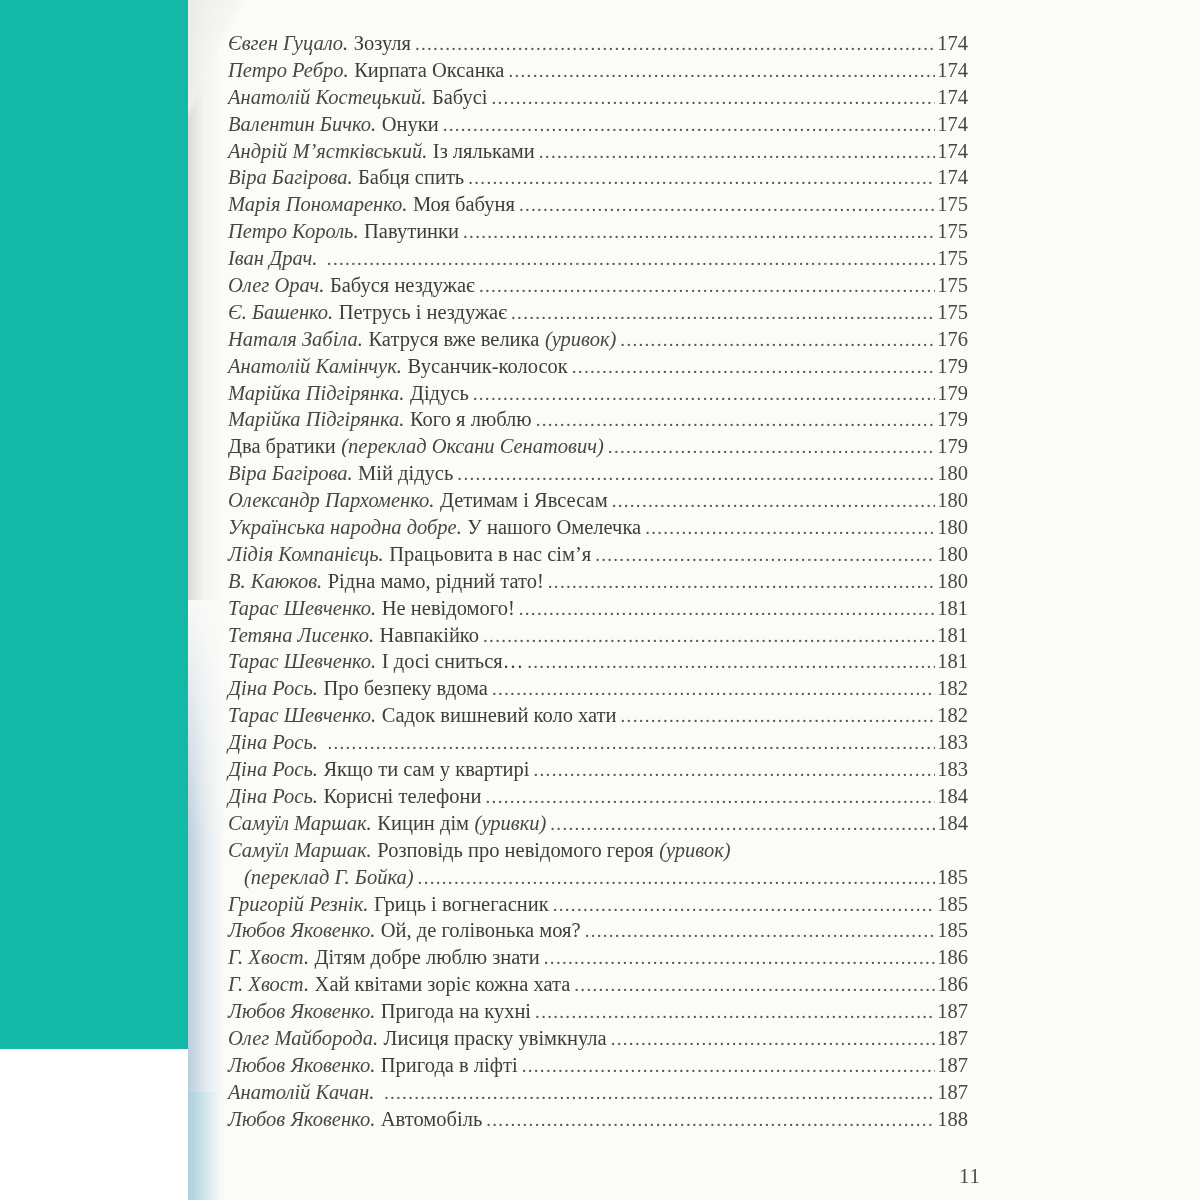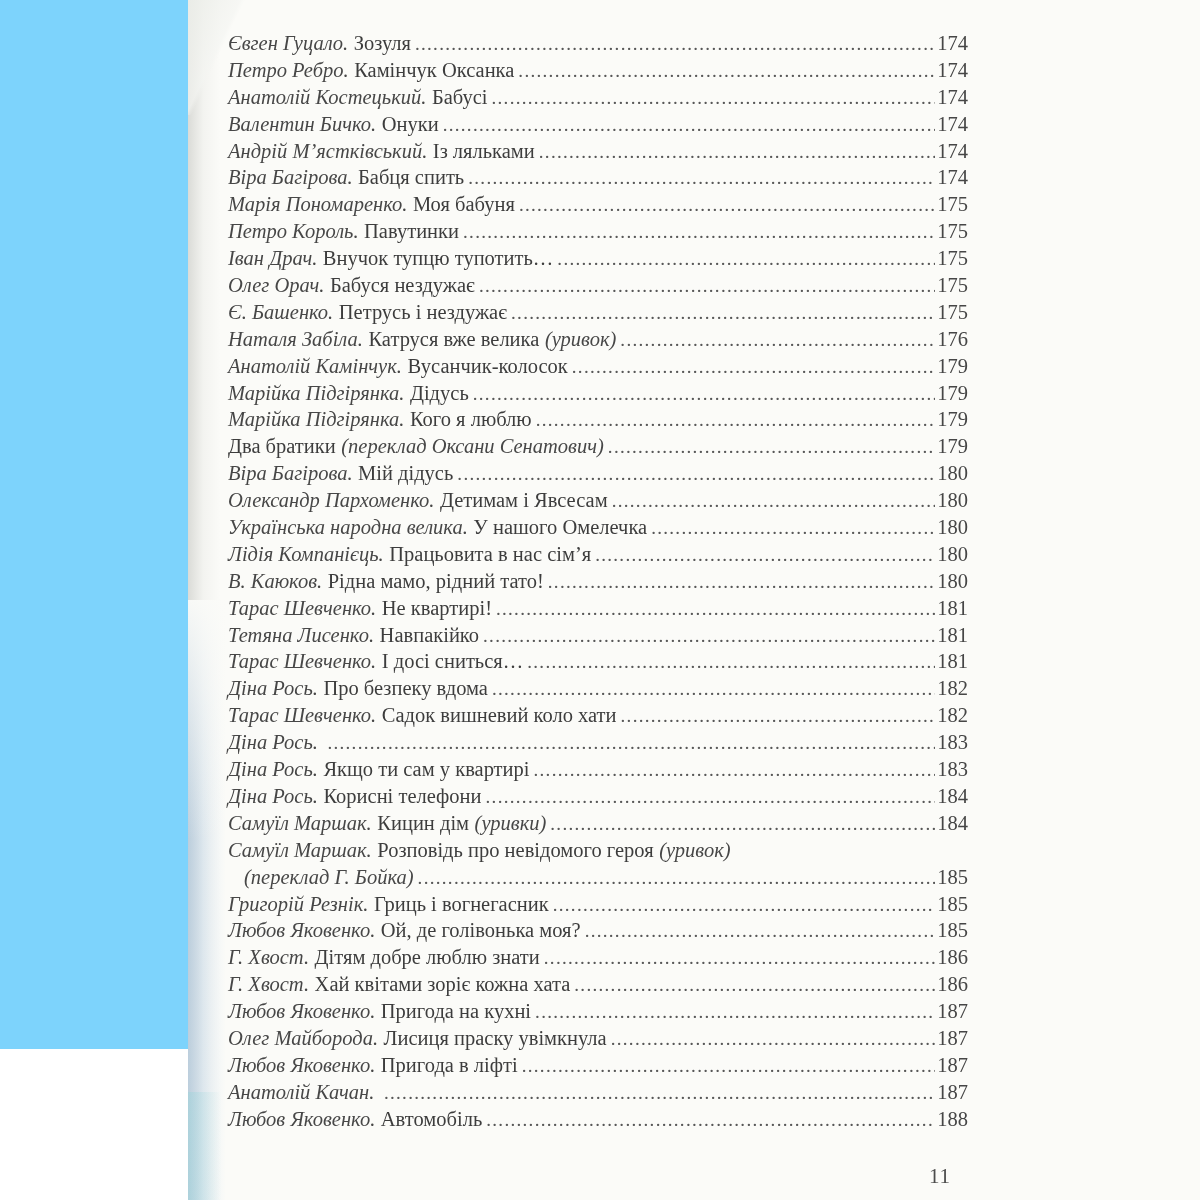--- a/index.html
+++ b/index.html
@@ -8,21 +8,21 @@
     width: 1200px;
     height: 1200px;
     background: #ffffff;
     overflow: hidden;
     font-family: "Liberation Serif", serif;
   }
   .stage {
     position: relative;
     width: 1200px;
     height: 1049px;
-    background: #7dd3fc;
+    background: #14b8a6;
   }
   
   .page {
     position: absolute;
     left: 188px;
     top: 0;
     width: 1012px;
     height: 1200px;
     background: #fbfbf8;
   }
@@ -105,21 +105,21 @@
     font-size: 19px;
     letter-spacing: 1.3px;
   }
   .pagenum {
     color: #464646;
     padding-left: 2px;
   }
   
   .folio {
     position: absolute;
-    left: 924px;
+    left: 954px;
     top: 1164px;
     width: 32px;
     text-align: center;
     font-size: 21px;
     color: #4c4c4c;
     letter-spacing: 1px;
   }
 </style>
 </head>
 <body>
@@ -132,21 +132,21 @@
 
   <div class="toc" id="toc">
       <div class="toc-row">
         <span class="author">Євген Гуцало.</span>
         <span class="title">Зозуля</span>
         <span class="leader"></span>
         <span class="pagenum">174</span>
       </div>
       <div class="toc-row">
         <span class="author">Петро Ребро.</span>
-        <span class="title">Камінчук Оксанка</span>
+        <span class="title">Кирпата Оксанка</span>
         <span class="leader"></span>
         <span class="pagenum">174</span>
       </div>
       <div class="toc-row">
         <span class="author">Анатолій Костецький.</span>
         <span class="title">Бабусі</span>
         <span class="leader"></span>
         <span class="pagenum">174</span>
       </div>
       <div class="toc-row">
@@ -174,21 +174,20 @@
         <span class="pagenum">175</span>
       </div>
       <div class="toc-row">
         <span class="author">Петро Король.</span>
         <span class="title">Павутинки</span>
         <span class="leader"></span>
         <span class="pagenum">175</span>
       </div>
       <div class="toc-row">
         <span class="author">Іван Драч.</span>
-        <span class="title">Внучок тупцю тупотить…</span>
         <span class="leader"></span>
         <span class="pagenum">175</span>
       </div>
       <div class="toc-row">
         <span class="author">Олег Орач.</span>
         <span class="title">Бабуся нездужає</span>
         <span class="leader"></span>
         <span class="pagenum">175</span>
       </div>
       <div class="toc-row">
@@ -234,40 +233,40 @@
         <span class="leader"></span>
         <span class="pagenum">180</span>
       </div>
       <div class="toc-row">
         <span class="author">Олександр Пархоменко.</span>
         <span class="title">Детимам і Явсесам</span>
         <span class="leader"></span>
         <span class="pagenum">180</span>
       </div>
       <div class="toc-row">
-        <span class="author">Українська народна велика.</span>
+        <span class="author">Українська народна добре.</span>
         <span class="title">У нашого Омелечка</span>
         <span class="leader"></span>
         <span class="pagenum">180</span>
       </div>
       <div class="toc-row">
         <span class="author">Лідія Компанієць.</span>
         <span class="title">Працьовита в нас сім’я</span>
         <span class="leader"></span>
         <span class="pagenum">180</span>
       </div>
       <div class="toc-row">
         <span class="author">В. Каюков.</span>
         <span class="title">Рідна мамо, рідний тато!</span>
         <span class="leader"></span>
         <span class="pagenum">180</span>
       </div>
       <div class="toc-row">
         <span class="author">Тарас Шевченко.</span>
-        <span class="title">Не квартирі!</span>
+        <span class="title">Не невідомого!</span>
         <span class="leader"></span>
         <span class="pagenum">181</span>
       </div>
       <div class="toc-row">
         <span class="author">Тетяна Лисенко.</span>
         <span class="title">Навпакійко</span>
         <span class="leader"></span>
         <span class="pagenum">181</span>
       </div>
       <div class="toc-row">

